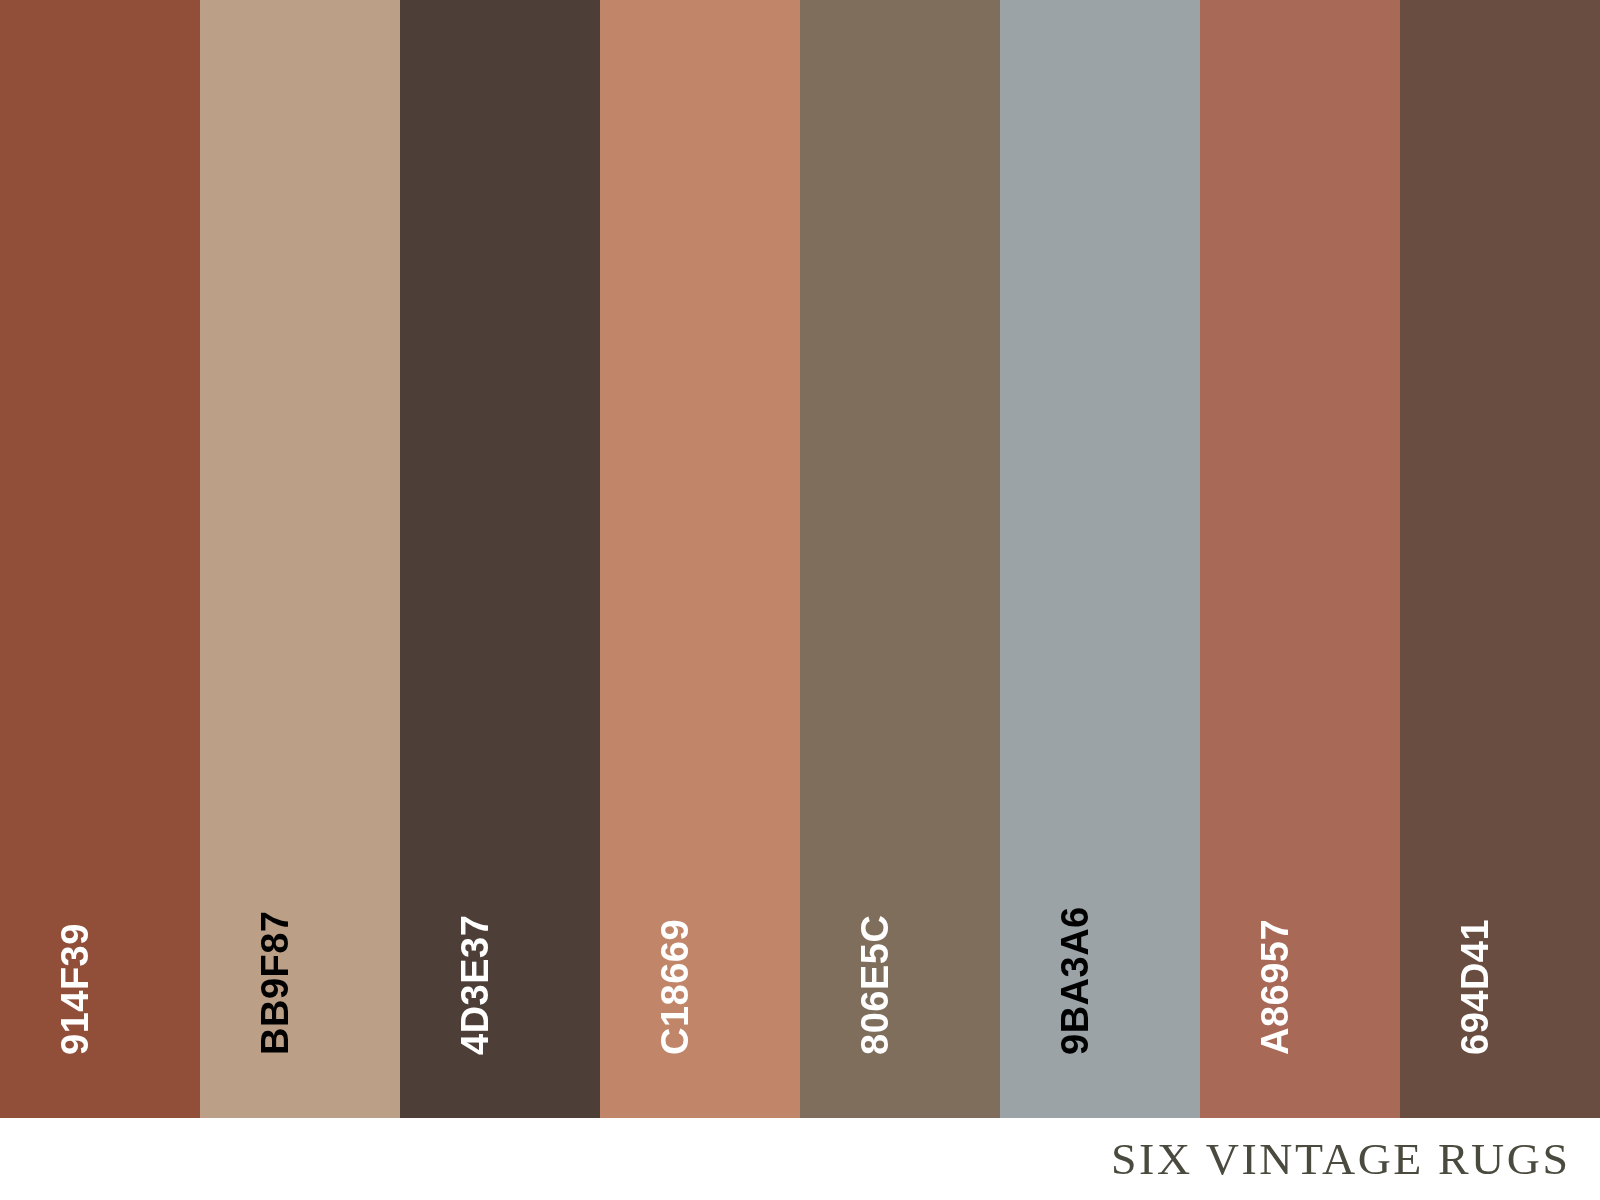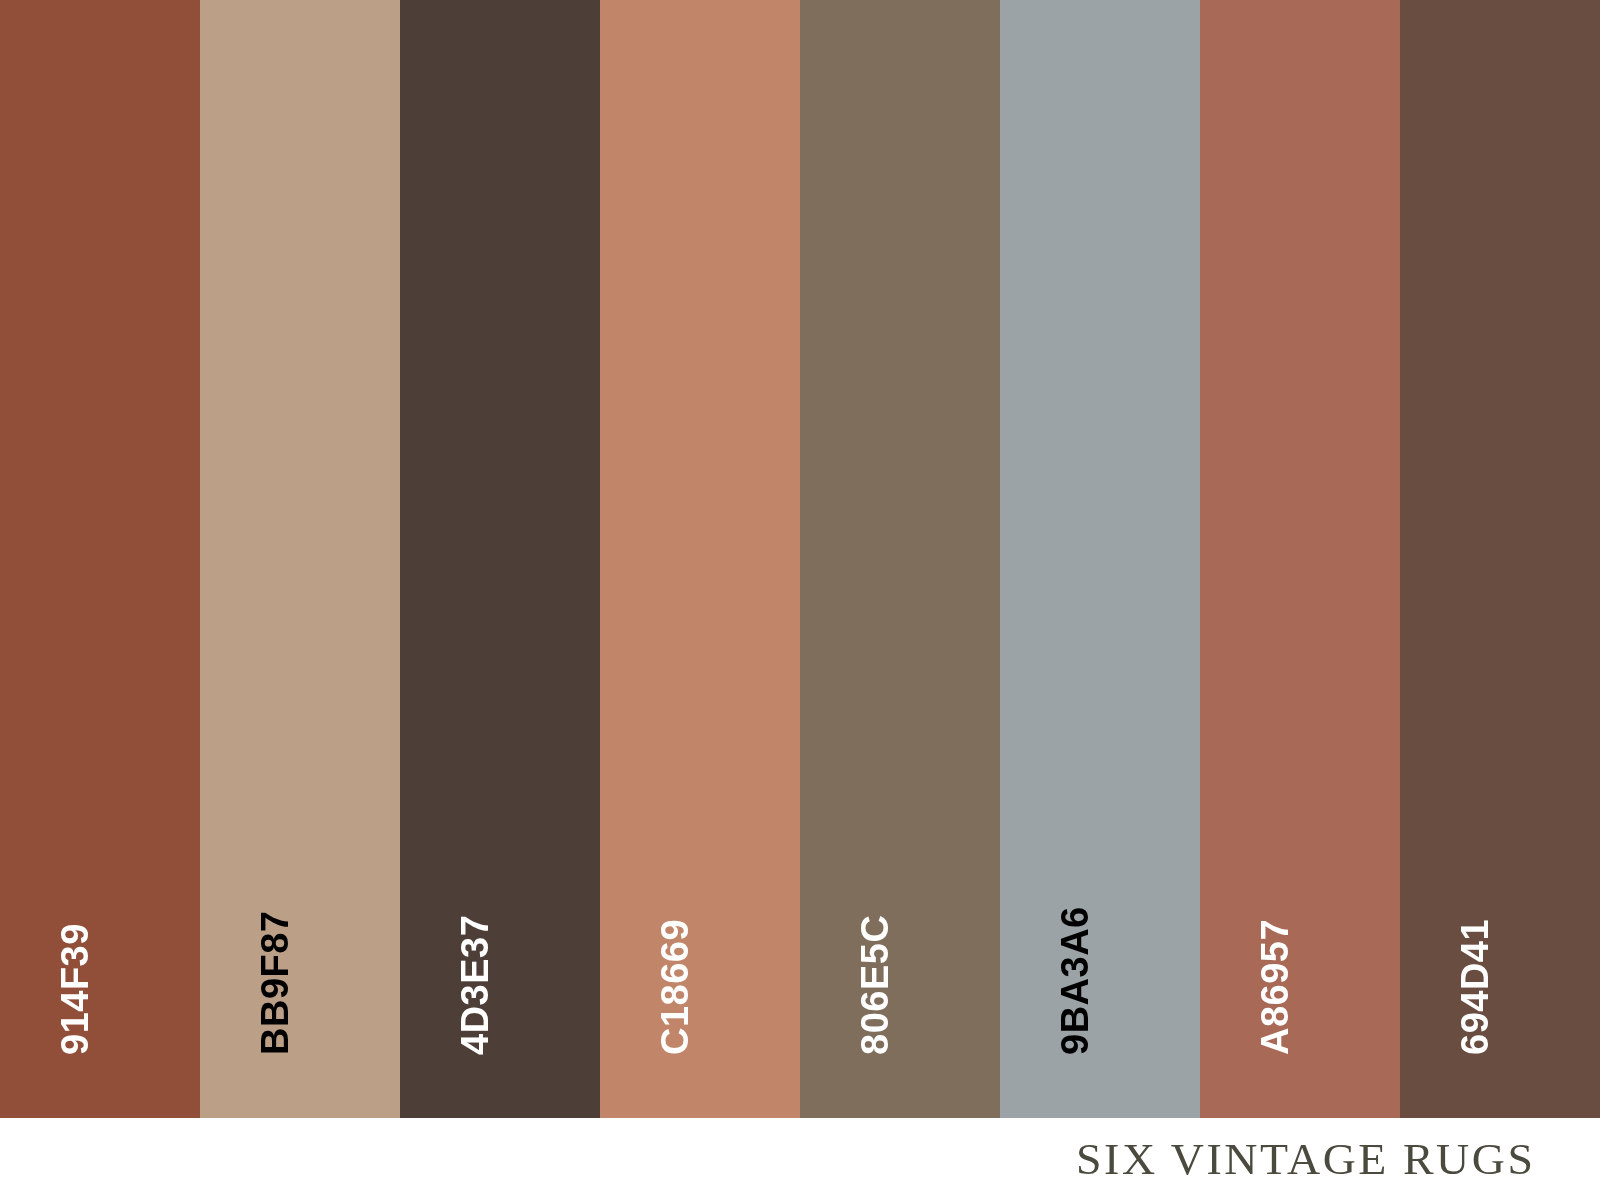--- a/index.html
+++ b/index.html
@@ -67,21 +67,21 @@
     position: absolute;
     left: 0;
     top: 1118px;
     width: 1600px;
     height: 82px;
     background: #ffffff;
     display: flex;
     align-items: center;
     justify-content: flex-end;
     box-sizing: border-box;
-    padding-right: 64px;
+    padding-right: 29px;
   }
 
   #brand-wordmark {
     font-family: "Liberation Serif", "DejaVu Serif", serif;
     font-size: 45px;
     font-weight: 400;
     letter-spacing: 2.5px;
     color: #4a4a3e;
     white-space: nowrap;
     line-height: 1;

